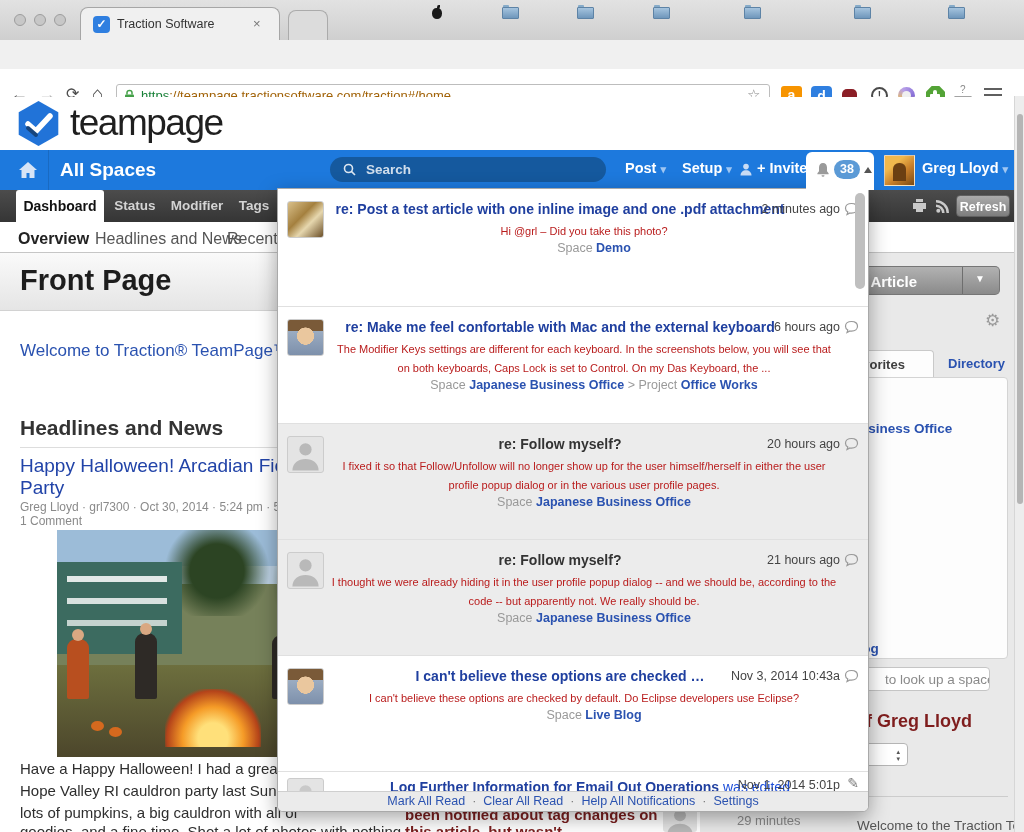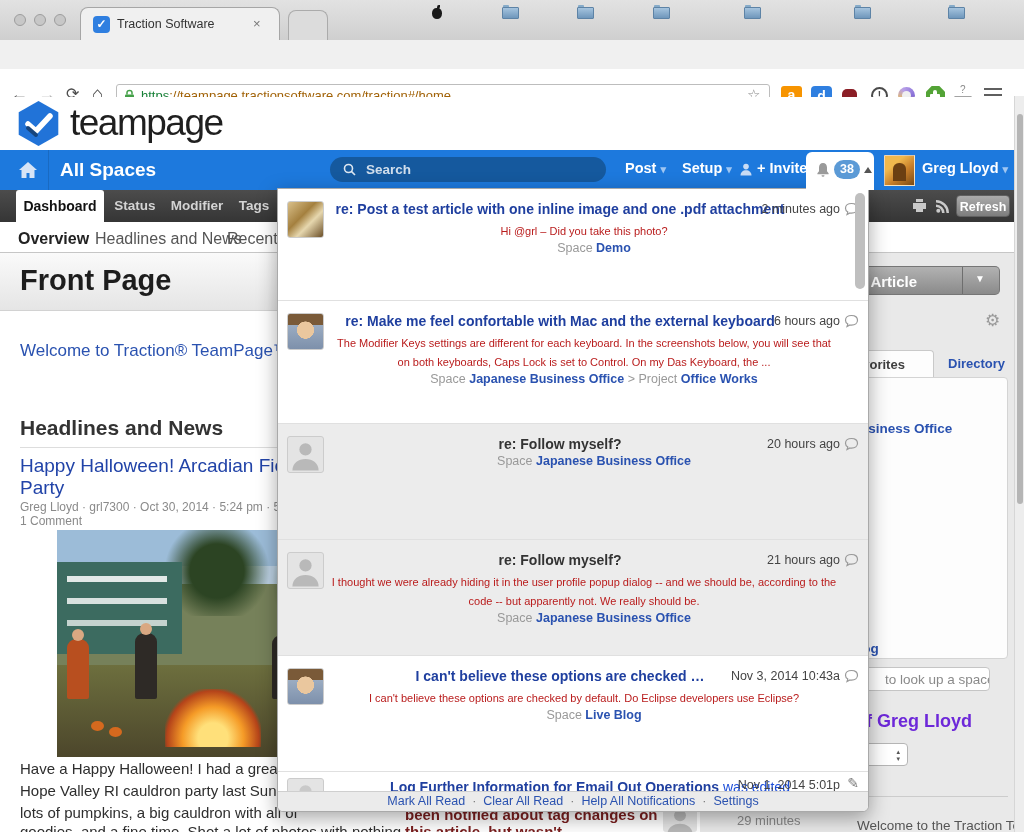--- a/index.html
+++ b/index.html
@@ -108,21 +108,21 @@
   .nacaret{left:962px;top:266px;width:38px;height:29px;background:linear-gradient(#b2b2b2,#8a8a8a);border:1px solid #767676;border-left:1px solid #6e6e6e;border-radius:0 5px 5px 0;box-sizing:border-box;}
   .nacaret::after{content:"▼";position:absolute;left:12px;top:6px;font-size:10px;color:#fff;}
   .gear{left:985px;top:310px;font-size:17px;color:#9a9a9a;}
   .gear::after{content:"⚙";}
   .favtab{left:818px;top:350px;width:116px;height:27px;background:#fdfdfd;border:1px solid #c9c9c9;border-bottom:none;border-radius:4px 4px 0 0;color:#3f3f3f;font-size:13px;font-weight:bold;text-align:center;line-height:27px;box-sizing:border-box;}
   .dirtab{left:948px;top:356px;font-size:13px;font-weight:bold;}
   .sidecard{left:818px;top:377px;width:190px;height:282px;background:#fdfdfd;border:1px solid #d4d4d4;border-radius:0 4px 4px 4px;box-sizing:border-box;}
   .sclink{font-size:13.5px;font-weight:600;}
   .lookup{left:790px;top:667px;width:200px;height:24px;background:#fff;border:1px solid #c5c5c5;border-radius:4px;box-sizing:border-box;overflow:hidden;}
   .lookup span{position:absolute;left:94px;top:4px;font-size:13.5px;color:#8a8a8a;white-space:nowrap;}
-  .sideh{left:866px;top:711px;font-size:18px;font-weight:bold;color:#6d28d9;}
+  .sideh{left:866px;top:711px;font-size:18px;font-weight:bold;color:#7f1d1d;}
   .sidesel{left:800px;top:743px;width:108px;height:23px;background:#fff;border:1px solid #b5b5b5;border-radius:4px;box-sizing:border-box;}
   .sidesel::after{content:"▴\A▾";white-space:pre;position:absolute;right:7px;top:4px;font-size:7px;line-height:7px;color:#555;}
   .sidediv{left:866px;top:796px;width:142px;height:1px;background:#ccc;}
   .sidebottom{left:857px;top:818px;font-size:13.5px;color:#555;}
 
   
   .redline{font-size:15px;font-weight:bold;color:#7b1f1f;}
   .bavatar{left:663px;top:804px;width:34px;height:28px;background:#e4e4e4;border-radius:3px;overflow:hidden;}
   .btime{left:737px;top:813px;font-size:13px;color:#888;}
 
@@ -370,40 +370,41 @@
         <div class="ntitle">re: Post a test article with one inline image and one .pdf attachment</div>
         <div class="nbody">Hi @grl – Did you take this photo?</div>
         <div class="nspace"><span>Space</span> <b>Demo</b></div>
       </div>
       <span class="ntime">2 minutes ago</span>
       <svg class="nicon" viewBox="0 0 15 13">
           <path d="M7.5 1C4 1 1.5 3 1.5 5.7c0 1.6.9 3 2.3 3.9L3 12l3-1.5c.5.1 1 .2 1.5.2 3.5 0 6-2 6-4.9S11 1 7.5 1z" fill="none" stroke="#999" stroke-width="1.2"></path>
         </svg>
     </div>
 
-    <div class="nitem" style="top:111px;height:97px">
+    <div class="nitem" style="top:117px;height:97px">
       <div class="navatar av-photo"></div>
       <div class="ncontent">
         <div class="ntitle">re: Make me feel confortable with Mac and the external keyboard</div>
         <div class="nbody">The Modifier Keys settings are different for each keyboard. In the screenshots below, you will see that on both keyboards, Caps Lock is set to Control. On my Das Keyboard, the ...</div>
         <div class="nspace"><span>Space</span> <b>Japanese Business Office</b> <span>&gt;</span> <span>Project</span> <b>Office Works</b></div>
       </div>
       <span class="ntime">6 hours ago</span>
       <svg class="nicon" viewBox="0 0 15 13">
           <path d="M7.5 1C4 1 1.5 3 1.5 5.7c0 1.6.9 3 2.3 3.9L3 12l3-1.5c.5.1 1 .2 1.5.2 3.5 0 6-2 6-4.9S11 1 7.5 1z" fill="none" stroke="#999" stroke-width="1.2"></path>
         </svg>
     </div>
 
     <div class="nitem read" style="top:234px;height:116px">
       <div class="navatar av-sil"><svg width="35" height="35" viewBox="0 0 24 24">
             <circle cx="12" cy="8.5" r="4.2" fill="#b9b9b9"></circle>
             <path d="M3 23c0-5 4-8 9-8s9 3 9 8z" fill="#b9b9b9"></path>
           </svg></div>
       <div class="ncontent">
         <div class="ntitle">re: Follow myself?</div>
+        <div class="nbody">I fixed it so that Follow/Unfollow will no longer show up for the user himself/herself in either the user profile popup dialog or in the various user profile pages.</div>
         <div class="nspace"><span>Space</span> <b>Japanese Business Office</b></div>
       </div>
       <span class="ntime">20 hours ago</span>
       <svg class="nicon" viewBox="0 0 15 13">
           <path d="M7.5 1C4 1 1.5 3 1.5 5.7c0 1.6.9 3 2.3 3.9L3 12l3-1.5c.5.1 1 .2 1.5.2 3.5 0 6-2 6-4.9S11 1 7.5 1z" fill="none" stroke="#999" stroke-width="1.2"></path>
         </svg>
     </div>
 
     <div class="nitem read" style="top:350px;height:116px">
       <div class="navatar av-sil"><svg width="35" height="35" viewBox="0 0 24 24">

